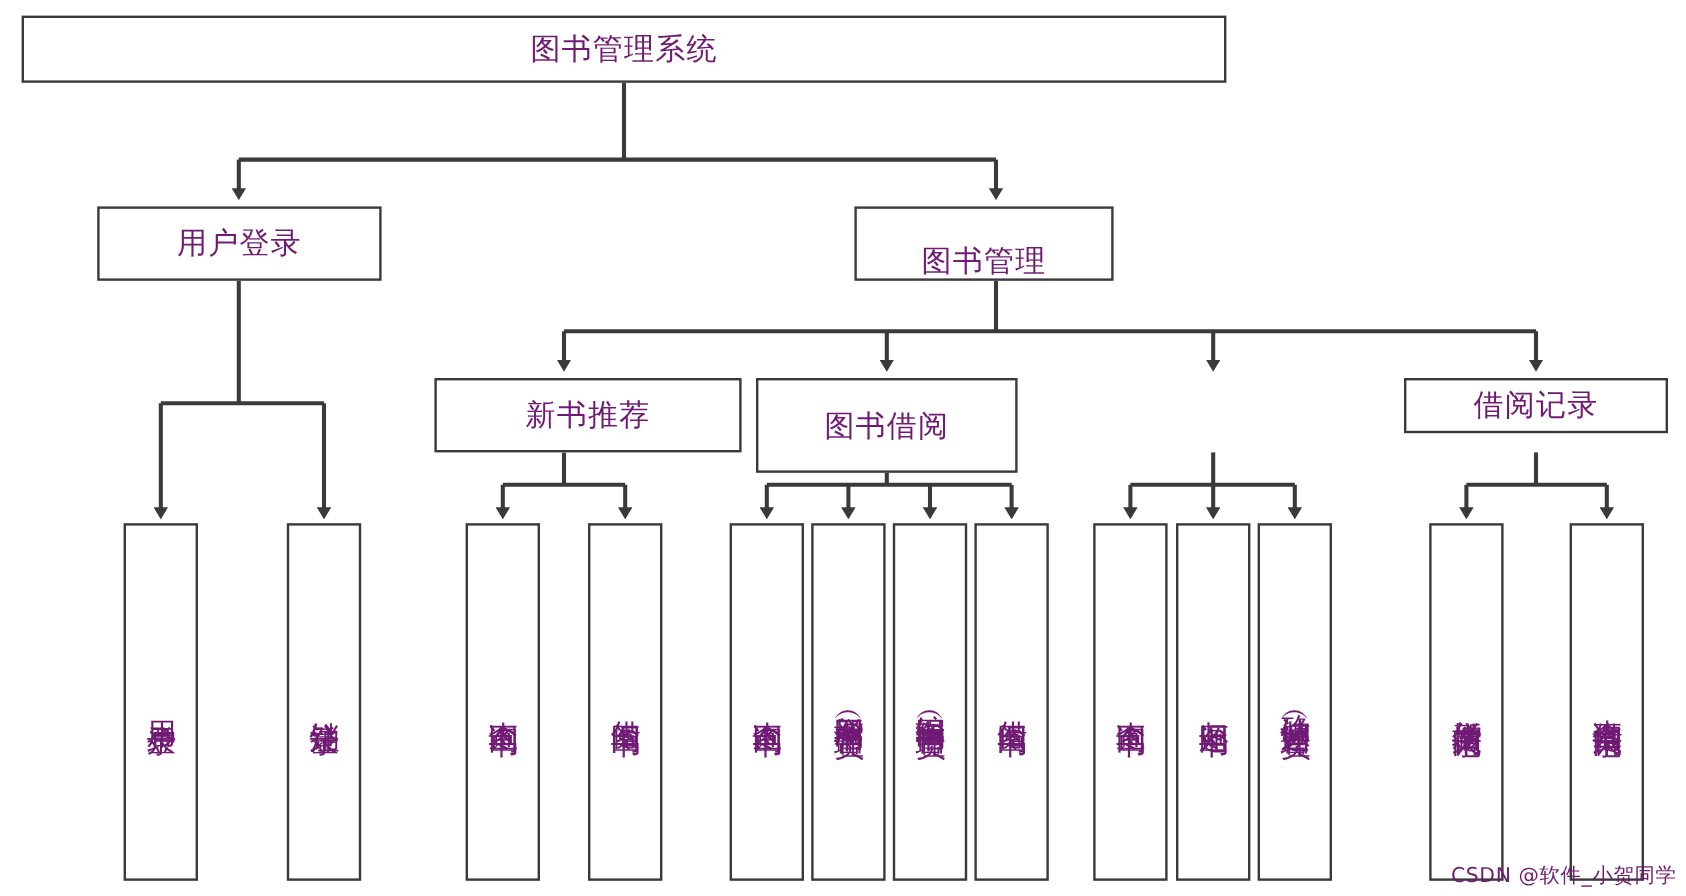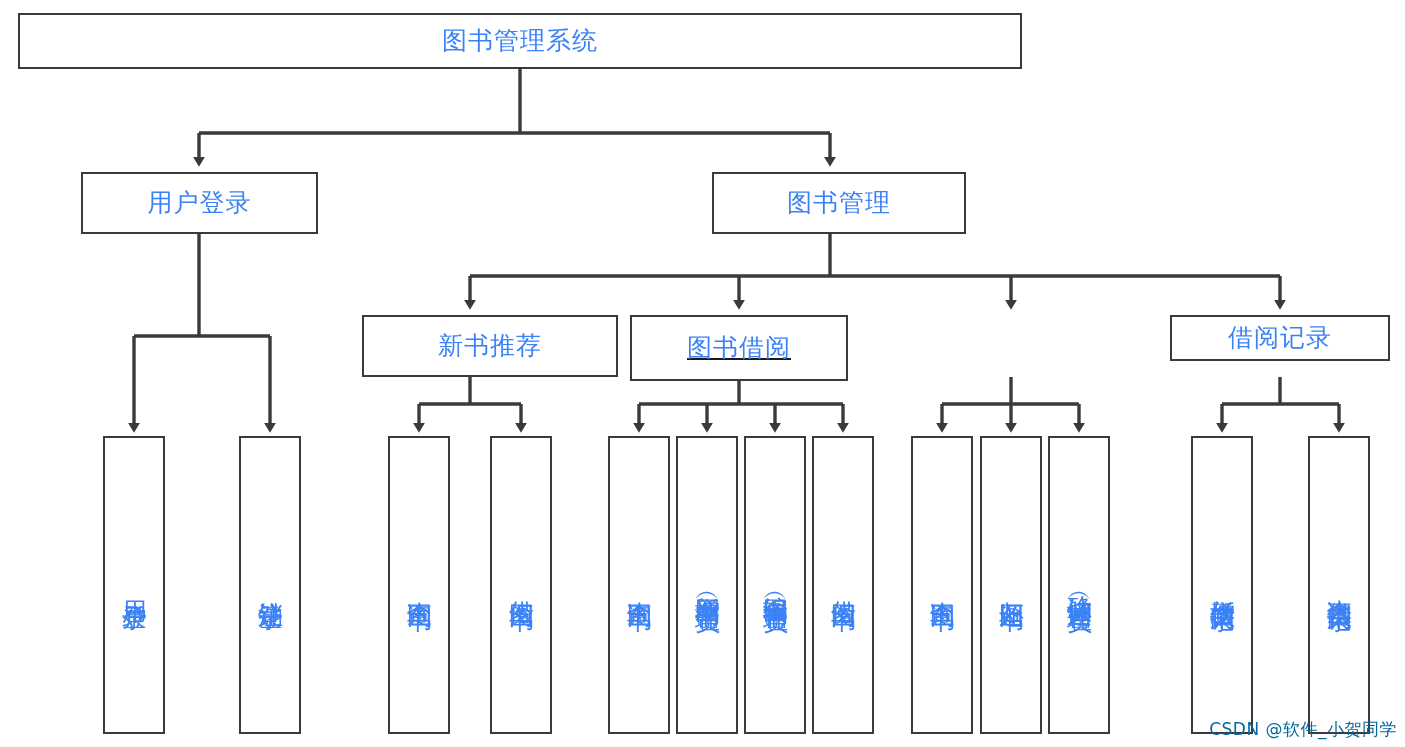--- a/index.html
+++ b/index.html
@@ -34,21 +34,21 @@
     display: flex;
     align-items: center;
     justify-content: center;
     color: #1b1b1b;
     z-index: 3;
   }
   .node .label {
     display: block;
     text-align: center;
     line-height: 1.18;
-    color: #3b82f6;
+    color: #701a75;
   }
   .node.horiz .label {
     font-size: 25px;
     letter-spacing: 1px;
   }
   .node.root .label {
     font-size: 25px;
     letter-spacing: 1px;
   }
   .node.vert {
@@ -61,21 +61,21 @@
     font-size: 25px;
     line-height: 1.12;
     letter-spacing: 2px;
     white-space: nowrap;
   }
   .watermark {
     position: absolute;
     right: 8px;
     bottom: 6px;
     font-size: 17px;
-    color: #0369a1;
+    color: #701a75;
     letter-spacing: 0.5px;
     z-index: 6;
     white-space: nowrap;
     font-family: "DejaVu Sans", "Liberation Sans", sans-serif;
   }
 </style>
 </head>
 <body>
 
 <div id="canvas">
@@ -131,29 +131,29 @@
   </svg>
 
   <div class="node root horiz" style="left:18px; top:13px; width:1004px; height:56px;">
     <span class="label">图书管理系统</span>
   </div>
 
   <div class="node horiz" style="left:81px; top:172px; width:237px; height:62px;">
     <span class="label">用户登录</span>
   </div>
 
-  <div class="node horiz" style="left:712px; top:172px; width:254px; height:62px;">
+  <div class="node horiz" style="left:712px; top:172px; width:216px; height:62px;align-items:flex-end;">
     <span class="label">图书管理</span>
   </div>
 
   <div class="node horiz" style="left:362px; top:315px; width:256px; height:62px;">
     <span class="label">新书推荐</span>
   </div>
 
-  <div class="node horiz" style="left:630px; top:315px; width:218px; height:66px;text-decoration:underline;">
+  <div class="node horiz" style="left:630px; top:315px; width:218px; height:79px;">
     <span class="label">图书借阅</span>
   </div>
 
 
   <div class="node horiz" style="left:1170px; top:315px; width:220px; height:46px;">
     <span class="label">借阅记录</span>
   </div>
 
   <div class="node vert" style="left:103px; top:436px; width:62px; height:298px;">
     <span class="label">用户登录</span>

